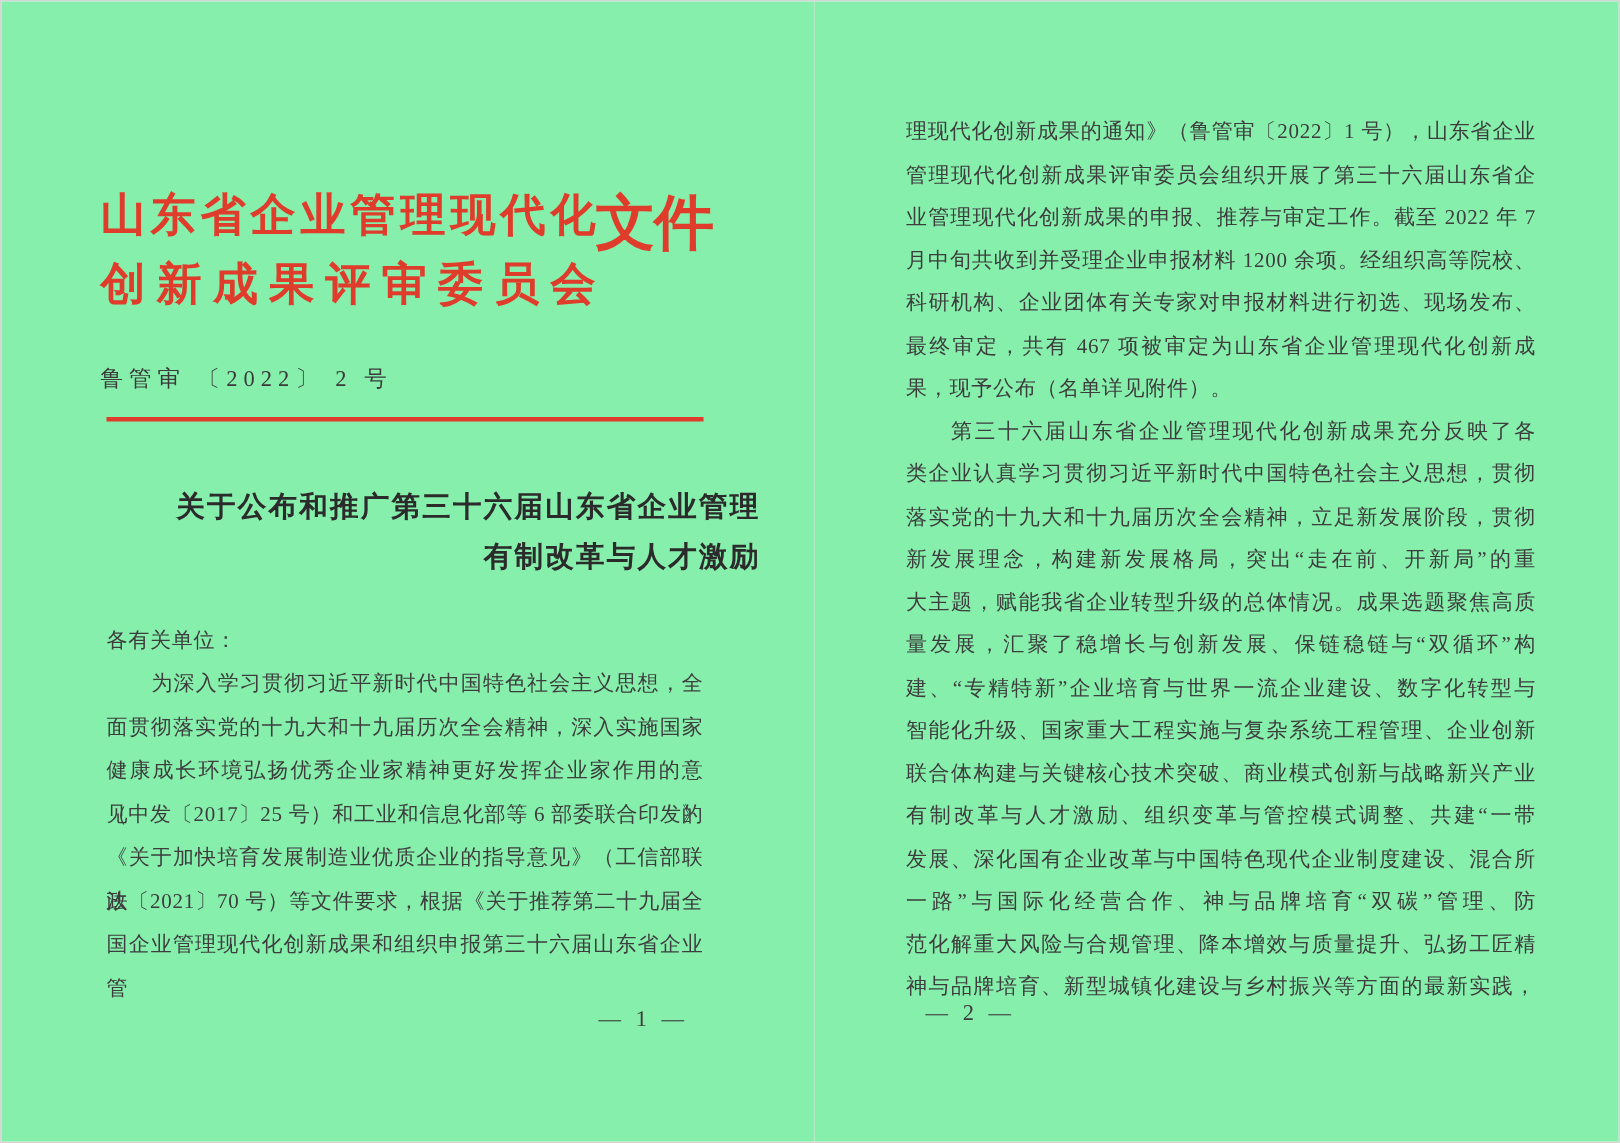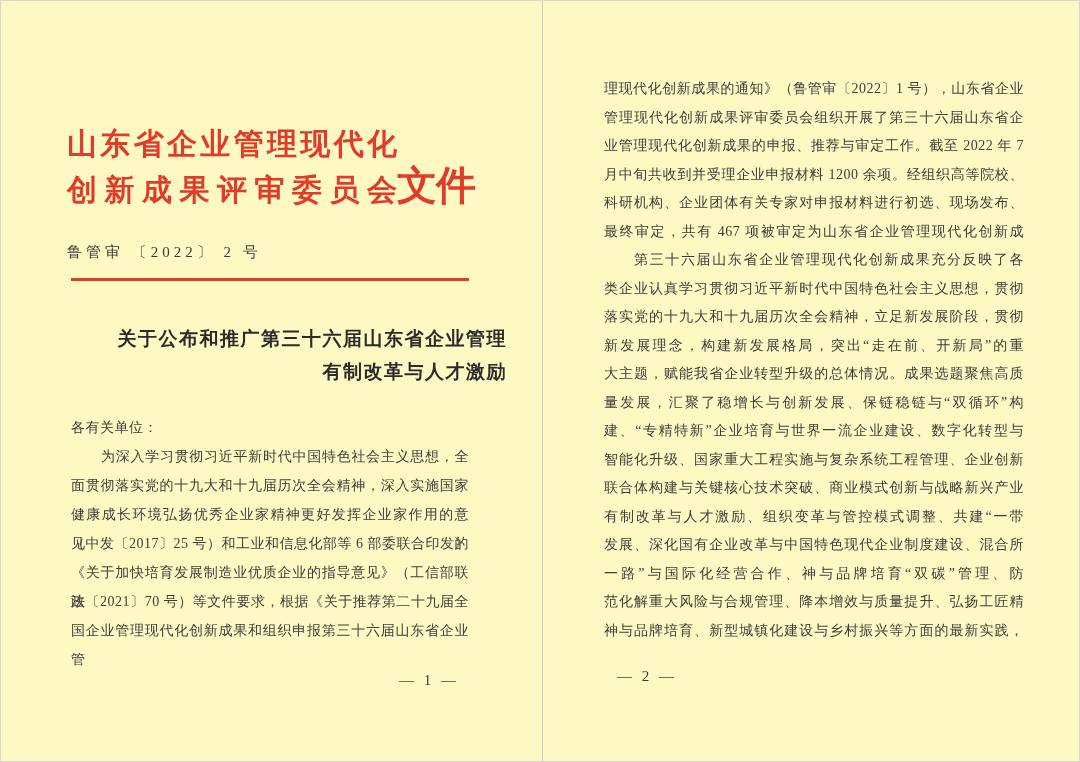--- a/index.html
+++ b/index.html
@@ -24,33 +24,33 @@
     left: 541px;
     top: 0;
     width: 1px;
     height: 100%;
     background: #c9c9c9;
   }
   .page {
     position: absolute;
     top: 0;
     height: 100%;
-    background: #fef9c3;
+    background: #86efac;
   }
   .page-left  { left: 0;     width: 541px; }
   .page-right { left: 542px; width: 536px; }
 
   
   .red-header {
     position: absolute;
     top: 120px;
     left: 66px;
     width: 408px;
     display: flex;
-    align-items: flex-end;
+    align-items: flex-start;
   }
   .org-name { width: 332px; }
   .org-line {
     font-size: 30px;
     font-weight: bold;
     line-height: 46px;
     text-align: justify;
     text-align-last: justify;
     color: #e03c2b;
     white-space: nowrap;
@@ -170,20 +170,21 @@
 
   <div class="page page-right">
 
     <div class="body-block body-p2">
         <div class="line fill">理现代化创新成果的通知》（鲁管审〔2022〕1 号），山东省企业</div>
         <div class="line fill">管理现代化创新成果评审委员会组织开展了第三十六届山东省企</div>
         <div class="line fill">业管理现代化创新成果的申报、推荐与审定工作。截至 2022 年 7</div>
         <div class="line fill">月中旬共收到并受理企业申报材料 1200 余项。经组织高等院校、</div>
         <div class="line fill">科研机构、企业团体有关专家对申报材料进行初选、现场发布、</div>
         <div class="line fill">最终审定，共有 467 项被审定为山东省企业管理现代化创新成</div>
+        <div class="line">果，现予公布（名单详见附件）。</div>
         <div class="line fill indent">第三十六届山东省企业管理现代化创新成果充分反映了各</div>
         <div class="line fill">类企业认真学习贯彻习近平新时代中国特色社会主义思想，贯彻</div>
         <div class="line fill">落实党的十九大和十九届历次全会精神，立足新发展阶段，贯彻</div>
         <div class="line fill">新发展理念，构建新发展格局，突出“走在前、开新局”的重</div>
         <div class="line fill">大主题，赋能我省企业转型升级的总体情况。成果选题聚焦高质</div>
         <div class="line fill">量发展，汇聚了稳增长与创新发展、保链稳链与“双循环”构</div>
         <div class="line fill">建、“专精特新”企业培育与世界一流企业建设、数字化转型与</div>
         <div class="line fill">智能化升级、国家重大工程实施与复杂系统工程管理、企业创新</div>
         <div class="line fill">联合体构建与关键核心技术突破、商业模式创新与战略新兴产业</div>
         <div class="line fill">有制改革与人才激励、组织变革与管控模式调整、共建“一带</div>

